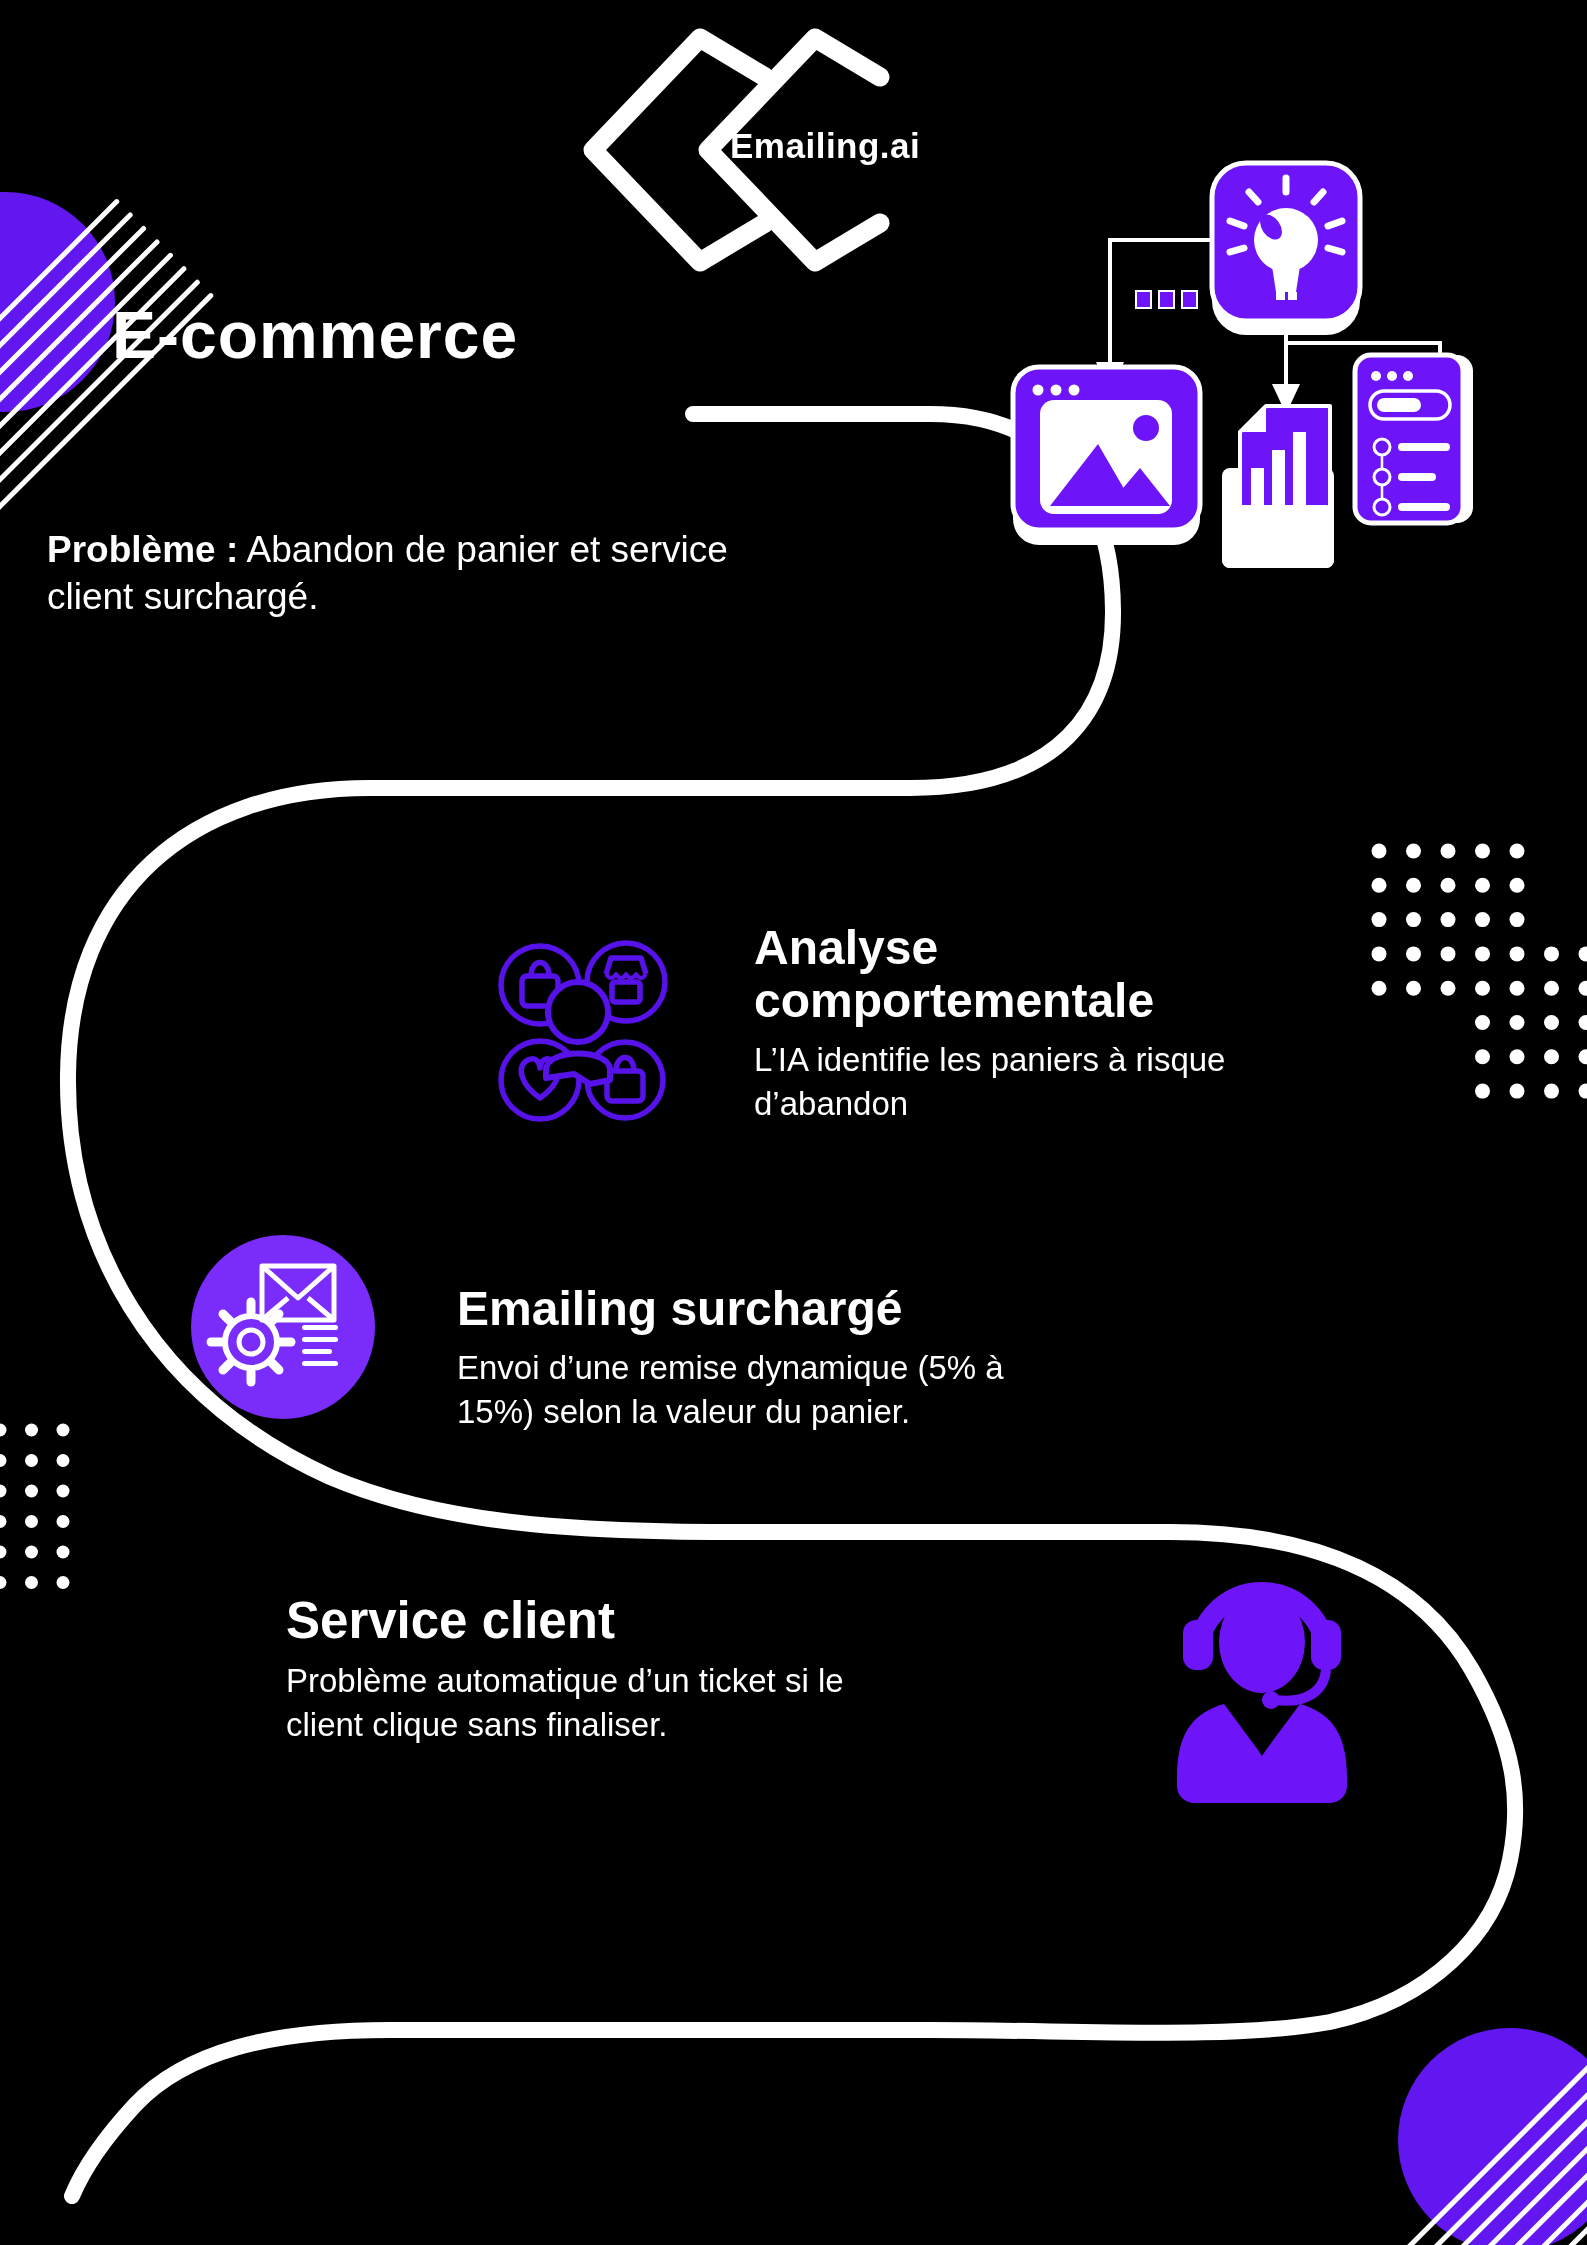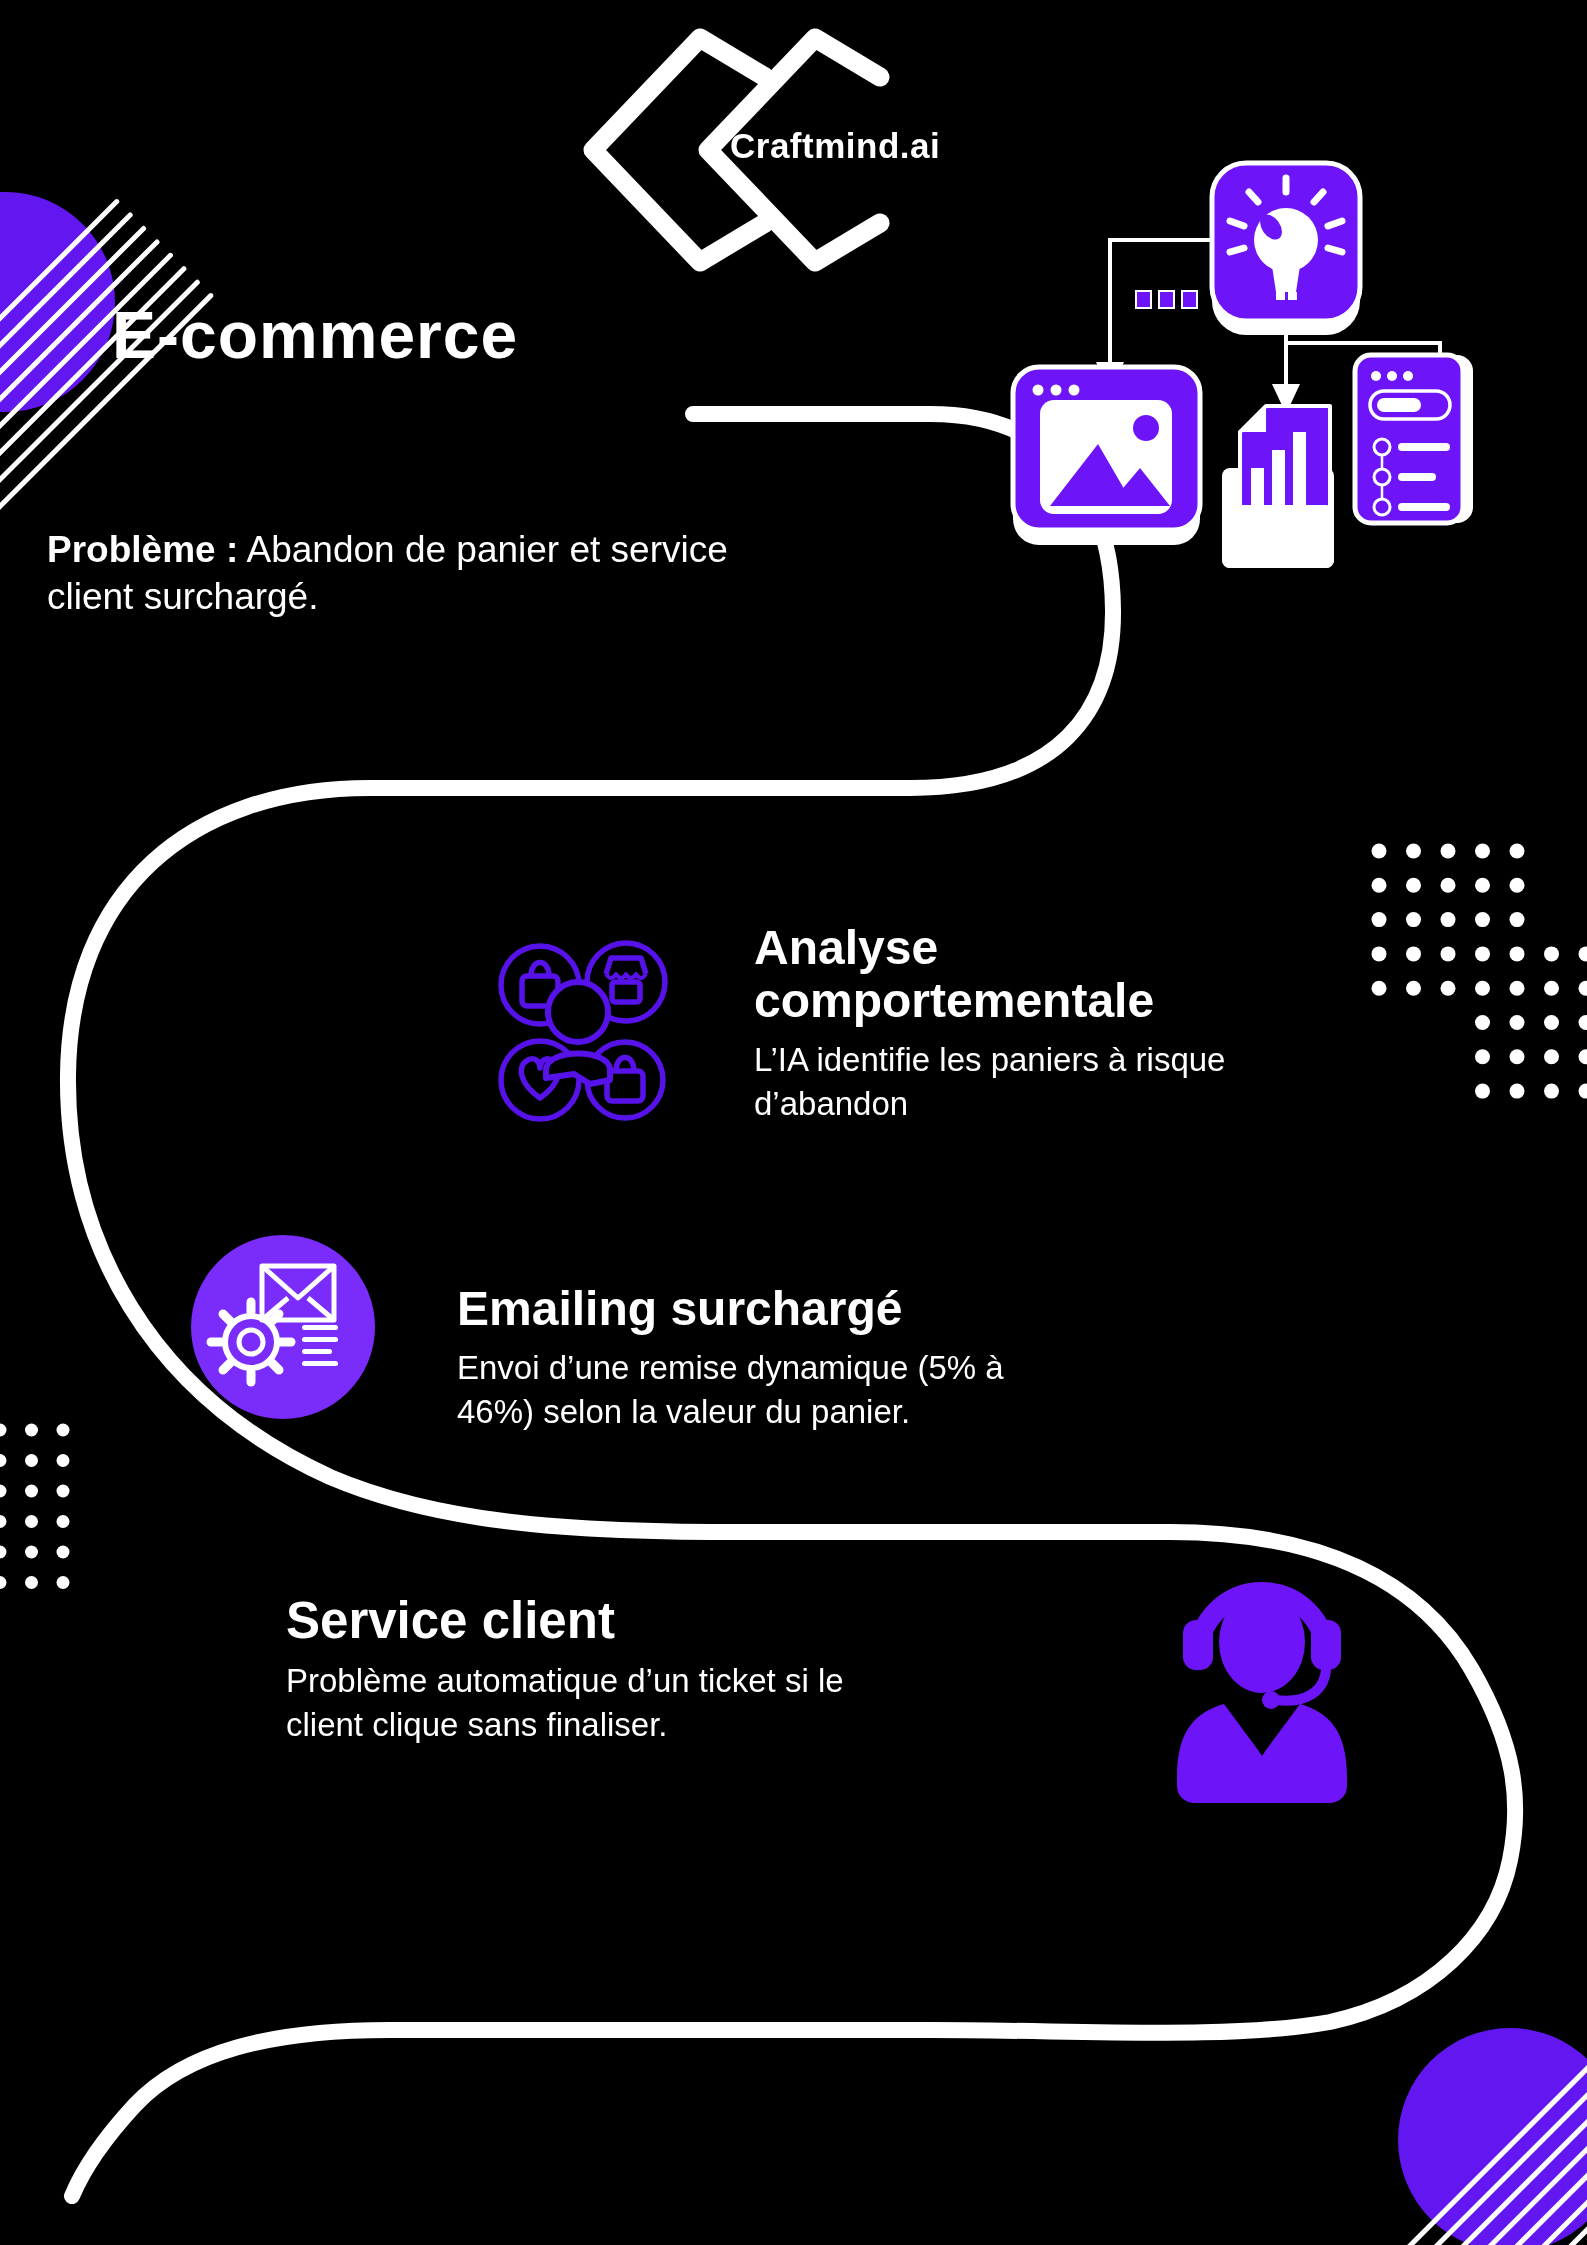--- a/index.html
+++ b/index.html
@@ -272,37 +272,37 @@
       <path d="M 1198 1656 A 64 64 0 0 1 1326 1656" fill="none" stroke="var(--accent)" stroke-width="20" stroke-linecap="round"></path>
       <rect x="1183" y="1620" width="30" height="50" rx="13"></rect>
       <rect x="1311" y="1620" width="30" height="50" rx="13"></rect>
       <ellipse cx="1262" cy="1642" rx="43" ry="51"></ellipse>
       <path d="M 1326 1662 C 1328 1692 1305 1704 1275 1700" fill="none" stroke="var(--accent)" stroke-width="10"></path>
       <circle cx="1271" cy="1700" r="9"></circle>
       <path d="M 1177 1777 C 1177 1730 1196 1712 1224 1704 L 1258 1750 L 1262 1756 L 1266 1750 L 1300 1704 C 1328 1712 1347 1730 1347 1777 L 1347 1786 C 1347 1796 1339 1803 1329 1803 L 1195 1803 C 1185 1803 1177 1796 1177 1786 Z"></path>
     </g>
   </svg>
 
-  <div class="txt brand">Craftmind.ai</div>
+  <div class="txt brand">Emailing.ai</div>
 
   <div class="txt page-title">E-commerce</div>
 
   <div class="txt section sec-analyse">
     <div class="title">Analyse comportementale</div>
     <div class="desc" style="width:545px">L’IA identifie les paniers à risque d’abandon</div>
   </div>
 
   <div class="txt problem">
     <b>Problème :</b>
     <span>Abandon de panier et service client surchargé.</span>
   </div>
 
   <div class="txt section sec-emailing">
     <div class="title">Emailing surchargé</div>
-    <div class="desc" style="width:590px">Envoi d’une remise dynamique (5% à 46%) selon la valeur du panier.</div>
+    <div class="desc" style="width:590px">Envoi d’une remise dynamique (5% à 15%) selon la valeur du panier.</div>
   </div>
 
   <div class="txt section sec-service">
     <div class="title">Service client</div>
     <div class="desc" style="width:610px">Problème automatique d’un ticket si le client clique sans finaliser.</div>
   </div>
 
 </div>
 
 </body></html>

